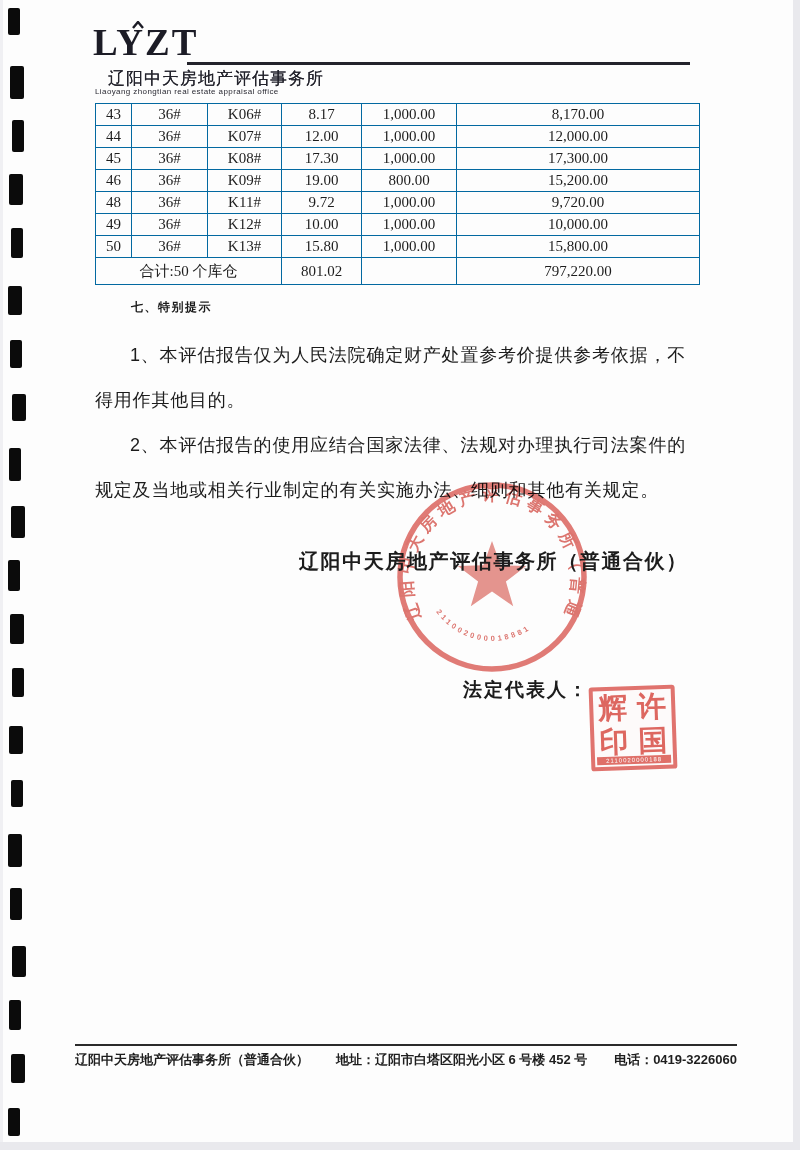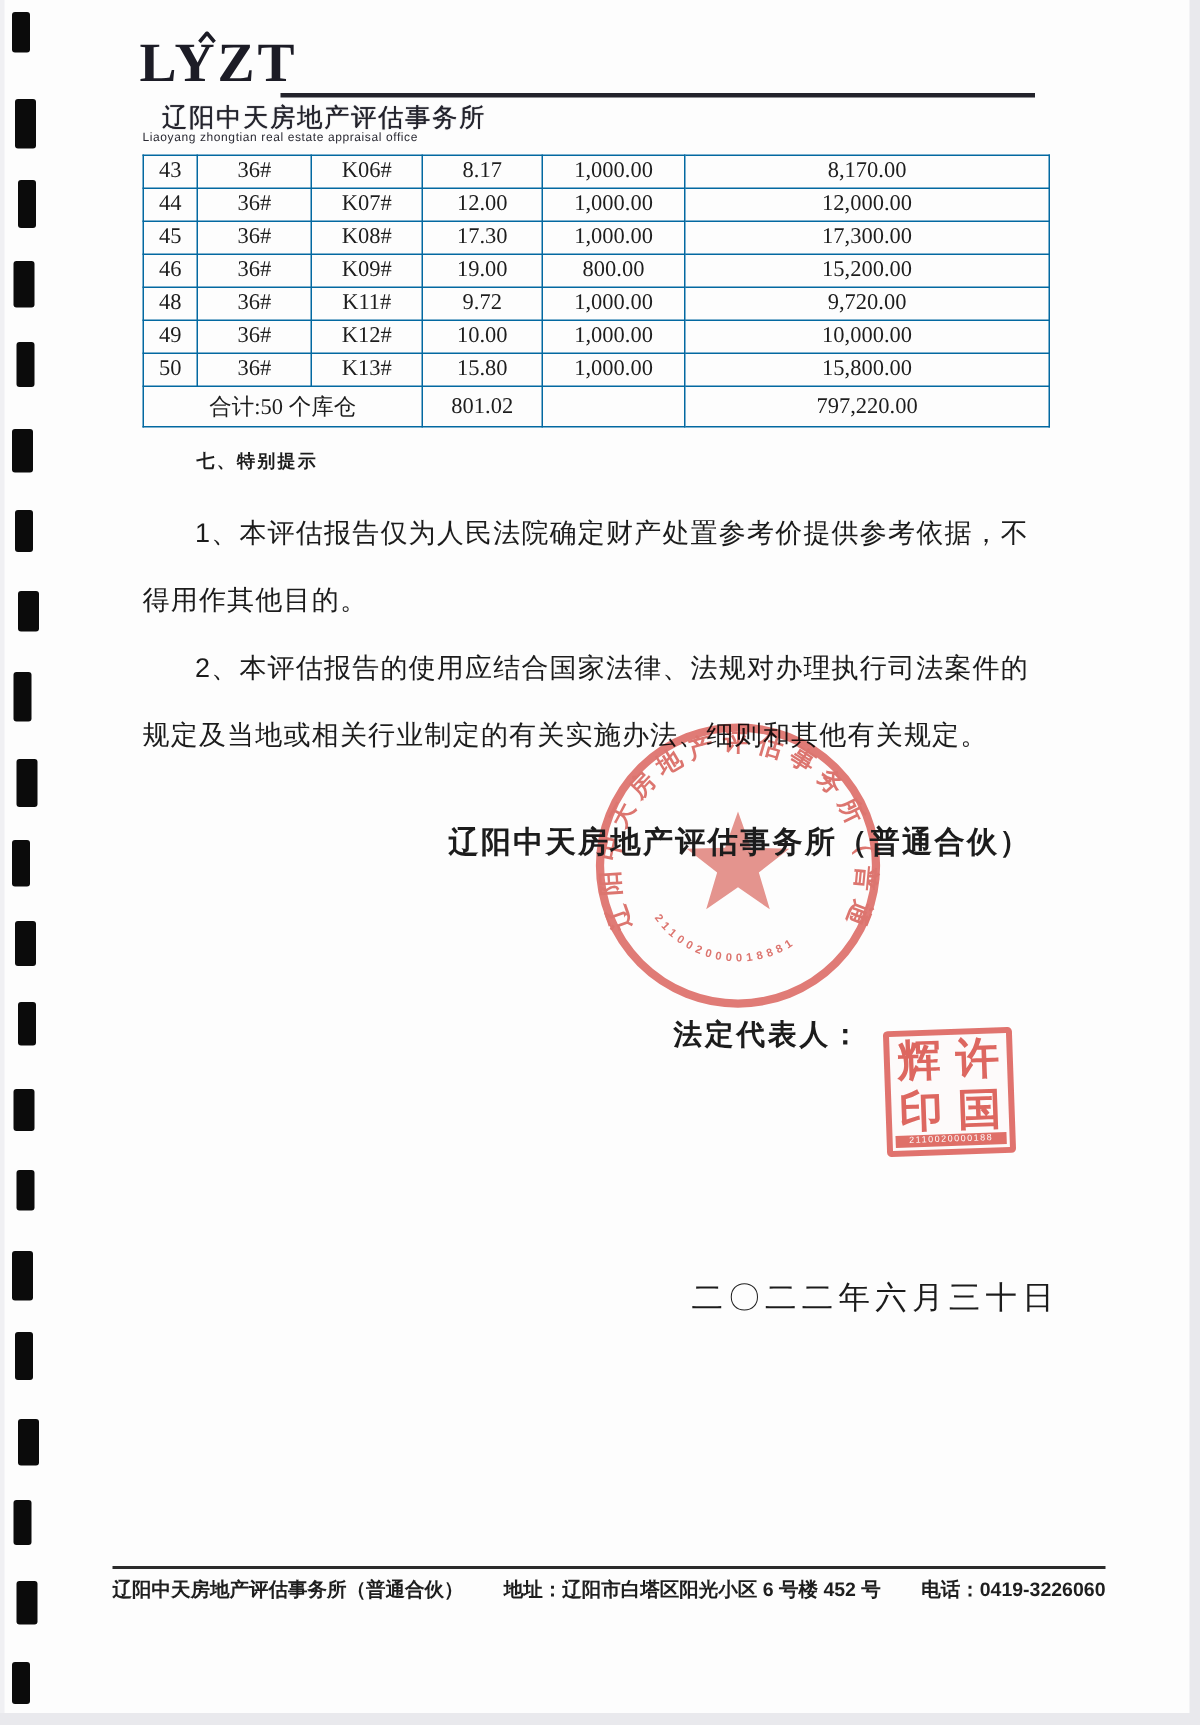--- a/index.html
+++ b/index.html
@@ -23,21 +23,21 @@
   .main-table td{border:1px solid #0369a1;text-align:center;padding:0;height:21px;overflow:hidden;}
   .main-table tr.total-row td{height:26px;}
   
   .txt{position:absolute;white-space:nowrap;color:#1c1c1c;}
   .sec-heading{left:131px;top:299px;font-size:12px;font-weight:bold;letter-spacing:1.5px;}
   .p1l1{left:130px;top:343px;font-size:18px;letter-spacing:0.8px;font-weight:500;}
   .p1l2{left:95px;top:388px;font-size:18px;letter-spacing:0.8px;font-weight:500;}
   .p2l1{left:130px;top:433px;font-size:18px;letter-spacing:0.8px;font-weight:500;}
   .p2l2{left:95px;top:478px;font-size:18px;letter-spacing:0.8px;font-weight:500;}
   .company-line{left:299px;top:548px;font-size:20px;font-weight:bold;letter-spacing:1.6px;z-index:3;}
-  .legal-rep{left:449px;top:677px;font-size:19px;font-weight:bold;letter-spacing:2px;}
+  .legal-rep{left:463px;top:677px;font-size:19px;font-weight:bold;letter-spacing:2px;}
   .date-line{left:461px;top:851px;font-size:21px;font-weight:500;letter-spacing:3.5px;}
   
   .stamp{position:absolute;left:392px;top:477px;width:200px;height:200px;opacity:0.86;z-index:2;
     mix-blend-mode:multiply;}
   
   .seal{position:absolute;left:590px;top:686px;width:86px;height:84px;transform:rotate(-2deg);
     border:4px solid rgba(217,78,70,0.85);border-radius:3px;opacity:0.92;mix-blend-mode:multiply;
     display:flex;flex-wrap:wrap;align-content:flex-start;box-sizing:border-box;background:rgba(255,240,238,0.25);}
   .seal-char{width:50%;height:34px;display:flex;align-items:center;justify-content:center;
     font-size:29px;font-weight:bold;color:rgba(216,72,64,0.9);line-height:1;}
@@ -183,21 +183,20 @@
   <div class="txt legal-rep">法定代表人：</div>
 
   <div class="seal">
     <div class="seal-char">辉</div>
     <div class="seal-char">许</div>
     <div class="seal-char">印</div>
     <div class="seal-char">国</div>
     <div class="seal-band">2110020000188</div>
   </div>
 
-  <div class="txt date-line">二〇二二年六月三十日</div>
 
   <div class="footer-rule"></div>
   <div class="footer">
     <span>辽阳中天房地产评估事务所（普通合伙）</span>
     <span>地址：辽阳市白塔区阳光小区 6 号楼 452 号</span>
     <span>电话：0419-3226060</span>
   </div>
 
   <div class="edge-left"></div>
   <div class="edge-right"></div>

